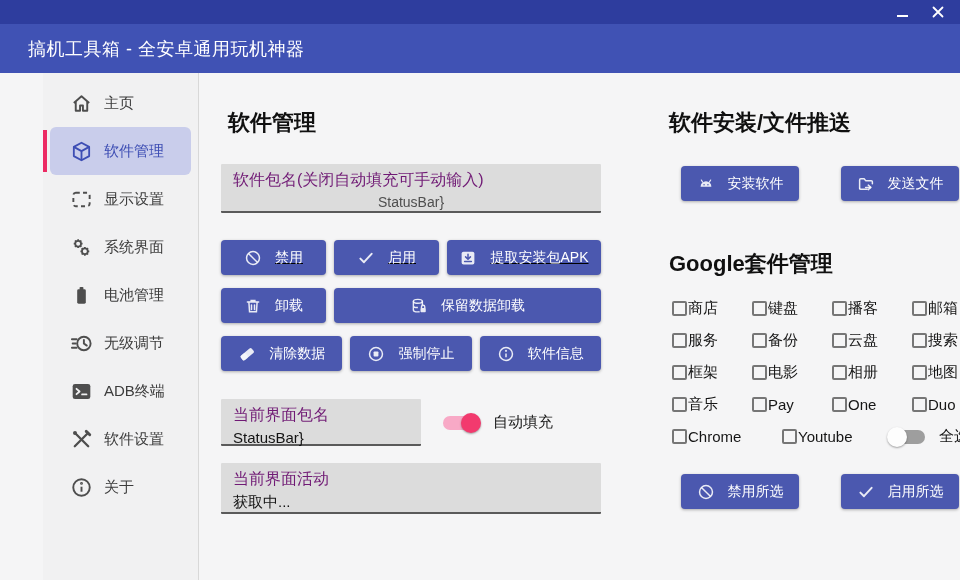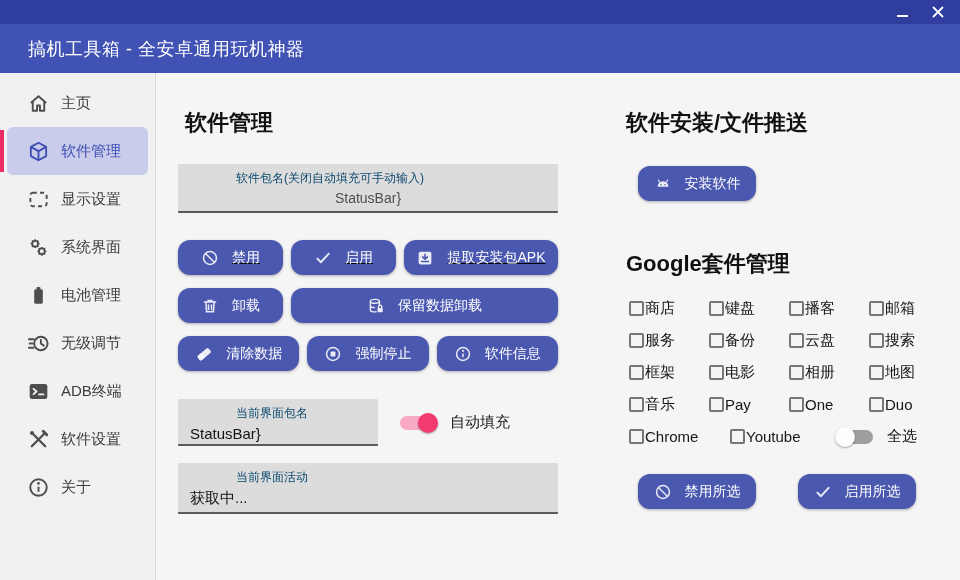--- a/index.html
+++ b/index.html
@@ -7,47 +7,47 @@
     --accent-pink:#ec2a63; --toggle-pink:#f23a6e; --toggle-pink-track:#f8a9c6;
     --selected-item-bg:#c9cdeb; --selected-item-fg:#3e4eb4;
   }
   *{margin:0;padding:0;box-sizing:border-box;}
   body{font-family:"Liberation Sans","DejaVu Sans",sans-serif;background:#888;}
   .window{width:960px;height:580px;background:#f5f5f6;overflow:hidden;position:relative;}
   .top-strip{height:24px;background:var(--top-strip);display:flex;justify-content:flex-end;align-items:center;padding-right:12px;gap:16px;}
   .win-btn{width:20px;height:20px;display:flex;align-items:center;justify-content:center;cursor:pointer;}
   .min-glyph{width:11px;height:2px;background:#fff;margin-top:8px;}
   .titlebar{height:49px;background:var(--titlebar);color:#fff;display:flex;align-items:center;padding-left:28px;font-size:18px;letter-spacing:.5px;}
-  .main{display:flex;height:507px;}
+  .main{display:flex;height:507px;padding-left:43px;}
   
   .sidebar{width:156px;background:#f1f1f2;border-right:1px solid #d8d8d8;padding-top:6px;flex-shrink:0;}
   .side-item{height:48px;display:flex;align-items:center;margin:0 7px;border-radius:6px;color:#3c3c3c;position:relative;cursor:pointer;}
   .side-item .sicon{width:23px;height:23px;margin-left:20px;margin-right:11px;color:#4e4e4e;flex-shrink:0;}
   .side-item .slabel{font-size:15px;}
   .side-item.selected{background:var(--selected-item-bg);color:var(--selected-item-fg);}
   .side-item.selected .sicon{color:var(--selected-item-fg);}
   .side-item.selected::before{content:"";position:absolute;left:-7px;top:3px;bottom:3px;width:4px;background:var(--accent-pink);}
   .sicon svg,.bicon svg{width:100%;height:100%;display:block;}
   
   .content{flex:1;display:flex;}
   .col-left{width:380px;margin-left:22px;}
   .col-right{width:320px;margin-left:68px;}
   .section-title{font-size:22px;font-weight:700;color:#101010;margin-top:35px;}
   .col-left .section-title{margin-left:7px;}
   
   .field{background:#dcdcdc;border-bottom:2px solid #5a5a5a;border-radius:1px;padding:6px 12px 0;cursor:text;}
-  .flabel{font-size:12px;color:#0c4a6e;margin-left:46px;}
+  .flabel{font-size:16px;color:#701a75;}
   .fvalue{font-size:14px;color:#4f4f4f;margin-top:3px;}
   .pkg-field{height:49px;margin-top:26px;}
   .pkg-field .fvalue{text-align:center;}
   .cur-field{width:200px;height:47px;}
   .cur-field .fvalue,.act-field .fvalue{color:#141414;font-size:15px;}
   .act-field{height:51px;margin-top:17px;}
   
-  .btn{background:var(--button);color:#fff;border:none;border-radius:12px;display:flex;align-items:center;justify-content:center;gap:13px;font-size:14px;height:35px;box-shadow:0 1px 3px rgba(0,0,0,.3);cursor:pointer;font-family:inherit;}
+  .btn{background:var(--button);color:#fff;border:none;border-radius:4px;display:flex;align-items:center;justify-content:center;gap:13px;font-size:14px;height:35px;box-shadow:0 1px 3px rgba(0,0,0,.3);cursor:pointer;font-family:inherit;}
   .bicon{width:18px;height:18px;color:rgba(255,255,255,.88);flex-shrink:0;}
   .btn-row{display:flex;gap:8px;}
   .r1{margin-top:27px;text-decoration:underline;} .r2{margin-top:13px;} .r3{margin-top:13px;}
   .w105{width:105px;} .grow{flex:1;}
   .cur-row{display:flex;align-items:center;margin-top:28px;}
   
   .toggle{position:relative;width:36px;height:20px;flex-shrink:0;cursor:pointer;}
   .toggle .track{position:absolute;left:0;top:3px;width:36px;height:14px;border-radius:7px;}
   .toggle .knob{position:absolute;top:0;width:20px;height:20px;border-radius:50%;box-shadow:0 1px 2px rgba(0,0,0,.35);}
   .toggle.on .track{background:var(--toggle-pink-track);}
@@ -58,21 +58,21 @@
   .autofill{margin-left:22px;}
   
   .pair-row{display:flex;margin-left:12px;gap:42px;}
   .install-row{margin-top:28px;}
   .w118{width:118px;}
   .google-title{margin-top:48px;}
   .cb-grid{display:grid;grid-template-columns:80px 80px 80px 80px;row-gap:9px;margin-top:18px;margin-left:3px;}
   .cb-item{display:flex;align-items:center;gap:1px;font-size:15px;color:#161616;height:23px;}
   .checkbox{width:15px;height:15px;border:2px solid #767676;border-radius:2px;background:transparent;flex-shrink:0;cursor:pointer;}
   .cb-last{display:flex;align-items:center;margin-top:9px;margin-left:3px;}
-  .cb-chrome{width:101px;} .cb-youtube{width:107px;}
+  .cb-chrome{width:110px;} .cb-youtube{width:107px;}
   .bottom-row{margin-top:26px;}
 </style>
 </head>
 <body>
 
 <div class="window">
 
   <div class="top-strip">
     <div class="win-btn">
         <div class="min-glyph"></div>
@@ -311,20 +311,31 @@
             <span class="bicon">
                 <svg viewBox="0 0 24 24" fill="currentColor">
                   <path d="M4.8 15.5a7.2 7.2 0 0114.4 0z"></path>
                   <path d="M7.4 9.3L5.8 6.7M16.6 9.3l1.6-2.6" stroke="currentColor" stroke-width="1.6" stroke-linecap="round"></path>
                   <circle cx="9.4" cy="12.9" r="1" fill="#4b58af"></circle>
                   <circle cx="14.6" cy="12.9" r="1" fill="#4b58af"></circle>
                 </svg>
               </span>
             <span>安装软件</span>
           </button>
+          <button class="btn w118">
+            <span class="bicon">
+                <svg viewBox="0 0 24 24" fill="none" stroke="currentColor" stroke-width="2" stroke-linecap="round" stroke-linejoin="round">
+                  <path d="M3.5 17.5v-11A1.5 1.5 0 015 5h4.5l2 2.5H19a1.5 1.5 0 011.5 1.5v2.5"></path>
+                  <path d="M3.5 17.5A1.5 1.5 0 005 19h8.5"></path>
+                  <path d="M15 13.5l3.5 3-3.5 3"></path>
+                  <path d="M11.5 16.5h6.5"></path>
+                </svg>
+              </span>
+            <span>发送文件</span>
+          </button>
         </div>
 
         <h1 class="section-title google-title">Google套件管理</h1>
 
         <div class="cb-grid">
           <div class="cb-item">
               <span class="checkbox"></span>
               <span>商店</span>
             </div>
           <div class="cb-item">

